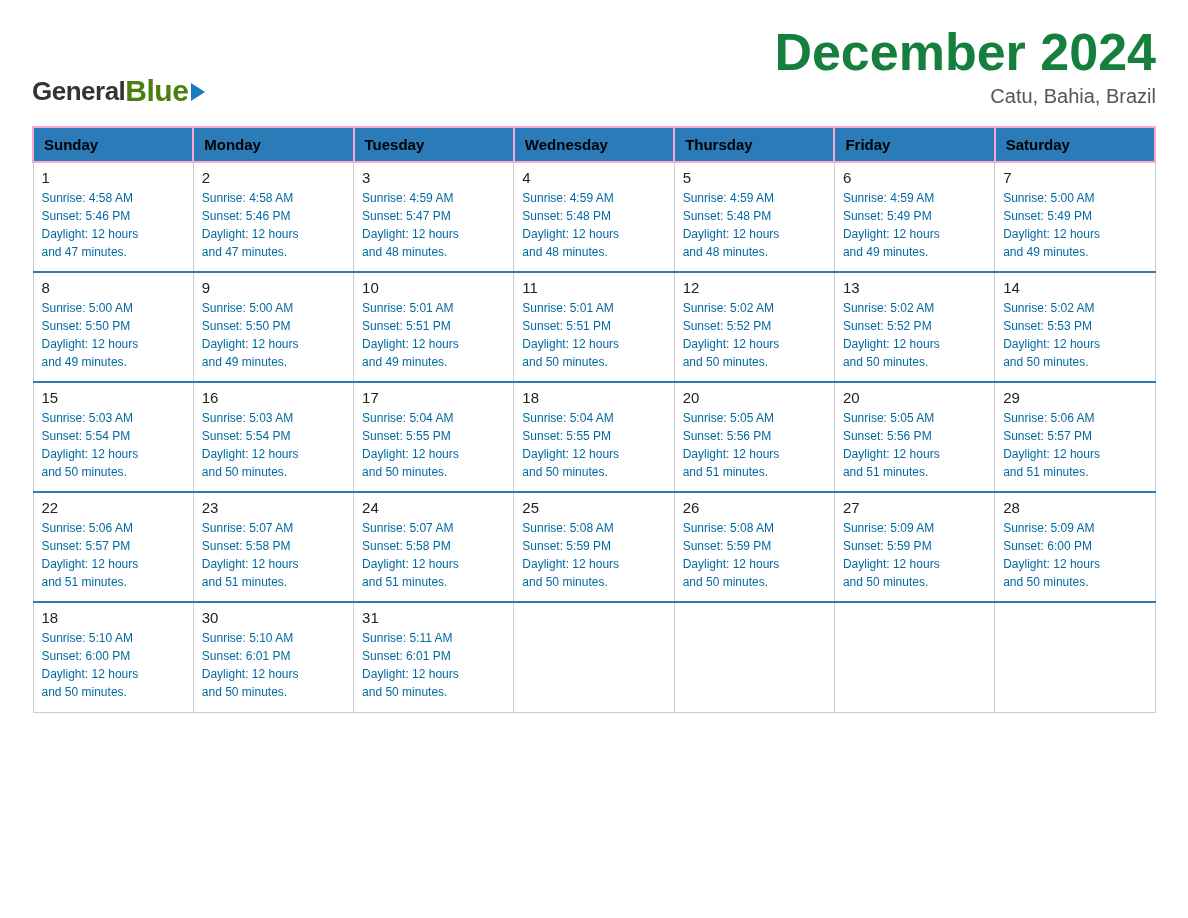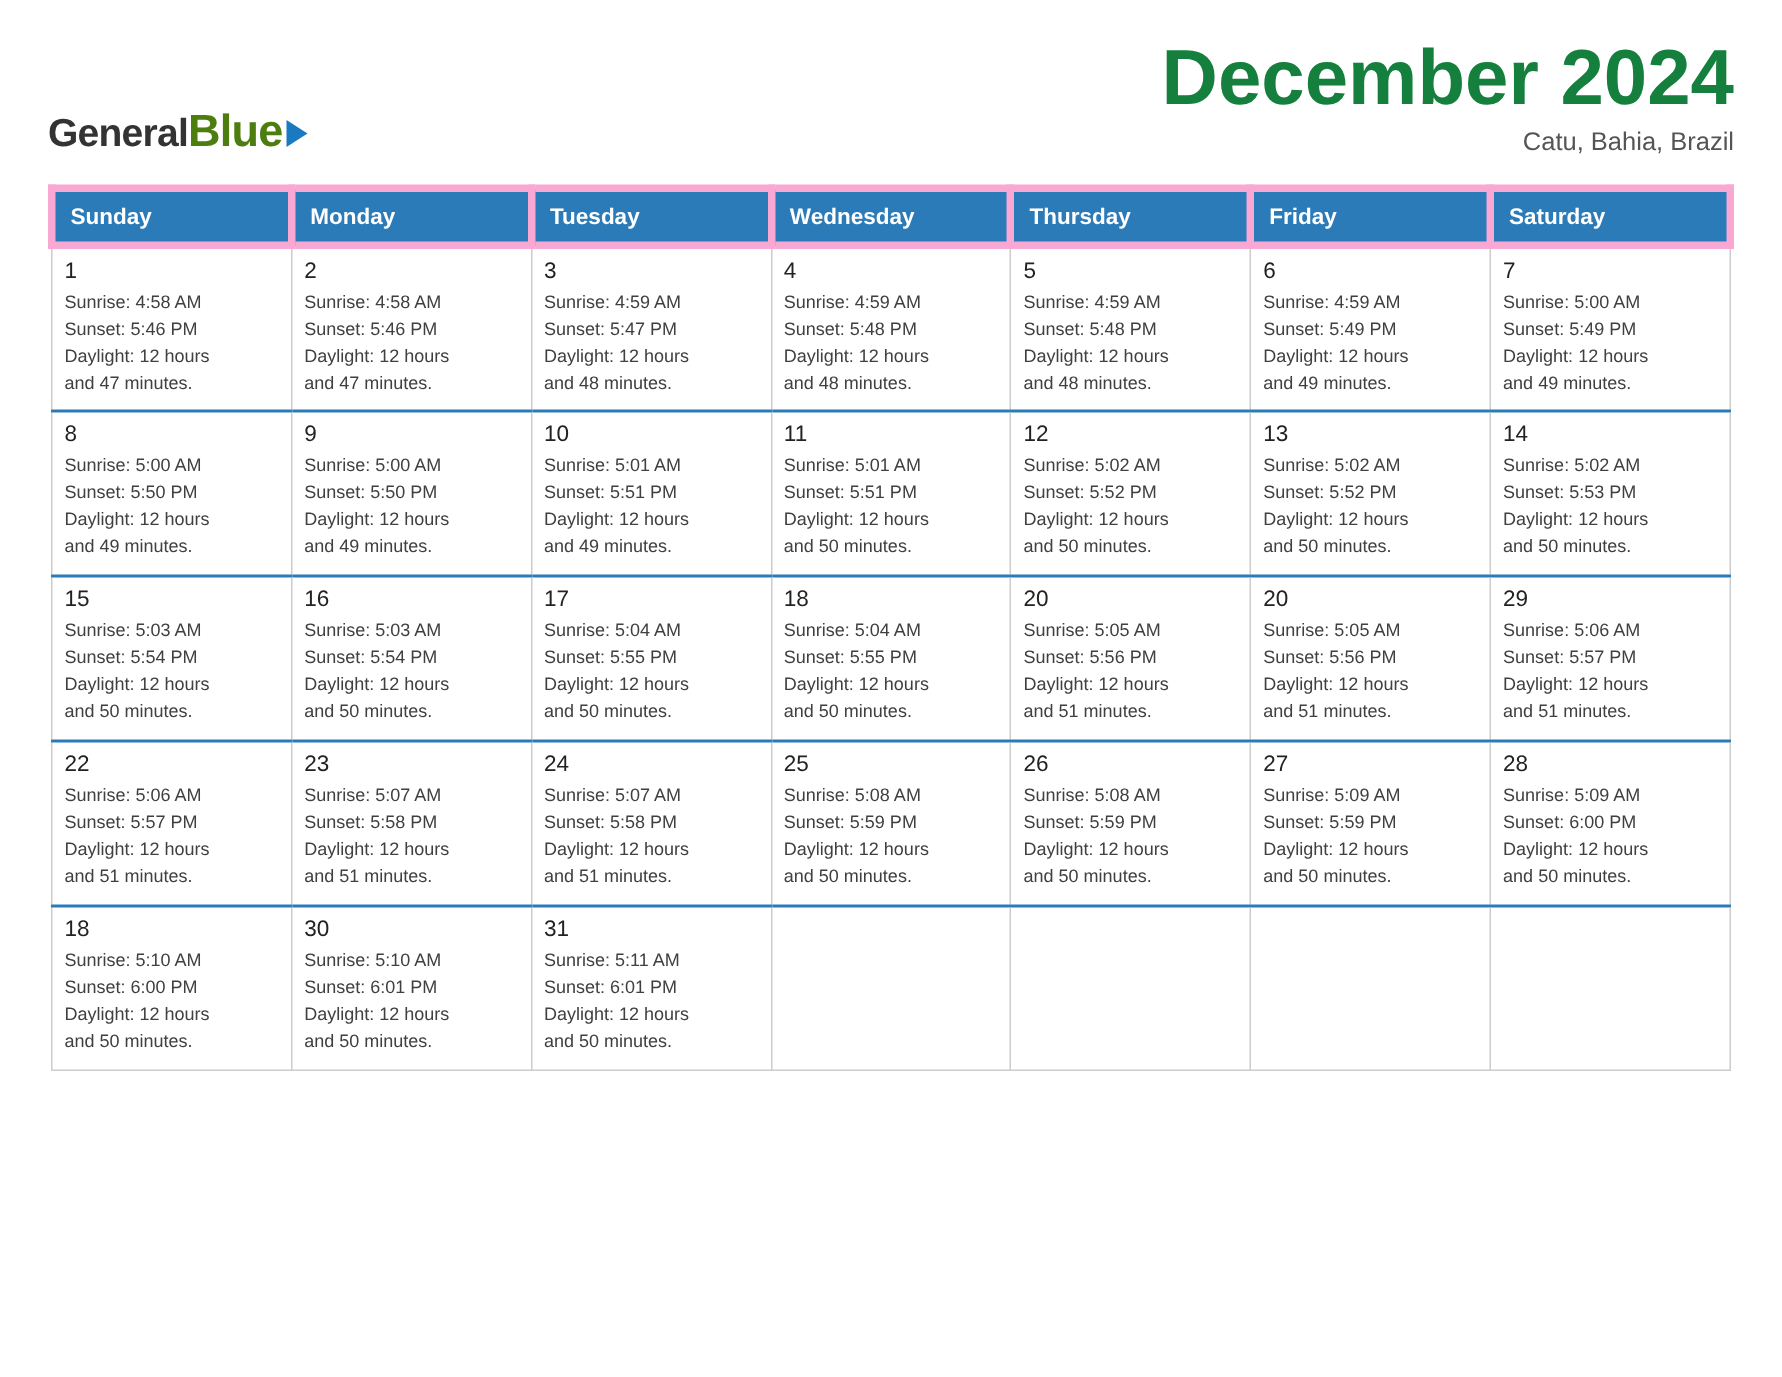--- a/index.html
+++ b/index.html
@@ -53,37 +53,37 @@
     .title-section {
       text-align: right;
     }
     .calendar-title {
       font-size: 52px;
       font-weight: bold;
       color: #15803d;
       line-height: 1.1;
     }
     .calendar-subtitle {
-      font-size: 17px;
+      font-size: 20px;
       color: #555;
       margin-top: 4px;
     }
     table {
       width: 100%;
       border-collapse: collapse;
       table-layout: fixed;
     }
     thead tr th {
       background-color: #2b7bb9;
-      color: #ffffff;
+      color: #000000;
       font-size: 15px;
       font-weight: bold;
       padding: 8px 10px;
       text-align: left;
-      border: 5px solid #f9a8d4;
+      border: 2px solid #f9a8d4;
     }
     tbody tr td {
       border: 1px solid #ccc;
       vertical-align: top;
       padding: 6px 8px;
       font-size: 12.5px;
       color: #333;
       height: 110px;
     }
     tbody tr:not(:last-child) td {
@@ -91,21 +91,21 @@
     }
     .day-number {
       font-size: 15px;
       font-weight: normal;
       color: #222;
       display: block;
       margin-bottom: 3px;
     }
     .day-info {
       font-size: 12px;
-      color: #404040;
+      color: #0369a1;
       line-height: 1.5;
     }
     .empty-cell {
       background: #fff;
     }
   </style>
 </head>
 <body>
 
 <div class="header">

